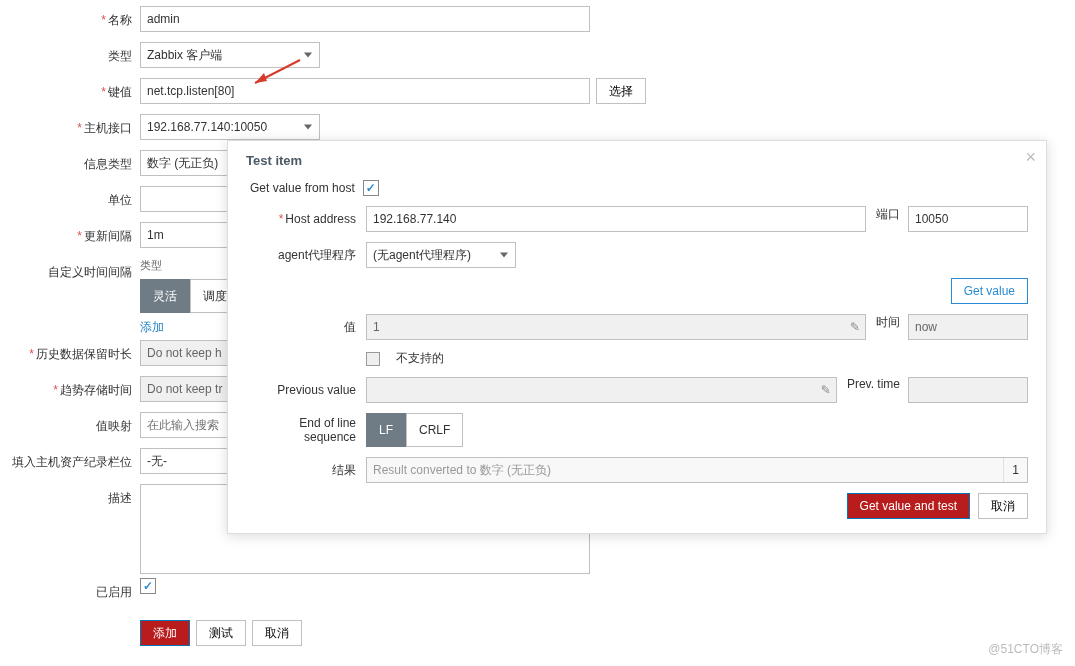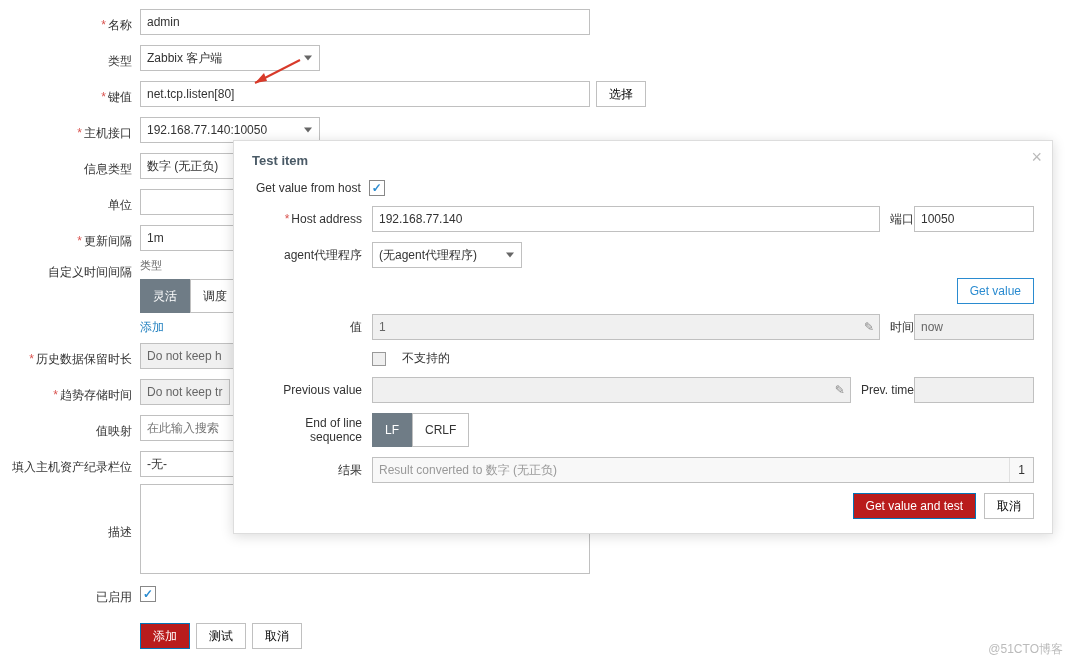--- a/index.html
+++ b/index.html
@@ -8,21 +8,21 @@
     font-family: Arial, "Microsoft YaHei", sans-serif;
     font-size: 12px;
     color: #333;
     background: #fff;
     width: 1075px;
     height: 666px;
     position: relative;
     overflow: hidden;
   }
   .form-area { padding-top: 6px; }
-  .row { display: flex; align-items: center; min-height: 32px; margin-bottom: 4px; }
+  .row { display: flex; align-items: flex-start; min-height: 32px; margin-bottom: 4px; }
   .label { width: 140px; text-align: right; padding-right: 8px; padding-top: 6px; color: #333; }
   .req { color: #d9534f; margin-right: 2px; }
   .ctrl { display: flex; align-items: center; gap: 6px; flex-wrap: wrap; }
   input[type=text], select, textarea {
     border: 1px solid #c0c0c0;
     padding: 4px 6px;
     font-size: 12px;
     font-family: inherit;
     color: #333;
     background: #fff;
@@ -42,36 +42,36 @@
   .link { color: #1f7fbf; cursor: pointer; }
   .checkbox { width: 16px; height: 16px; border: 1px solid #888; display: inline-flex; align-items: center; justify-content: center; background: #fff; }
   .checkbox.checked::after { content: "✓"; color: #2a8bd0; font-size: 12px; font-weight: bold; }
   .buttons-row { margin-top: 10px; }
 
   
   .arrow { position: absolute; pointer-events: none; }
 
   
   .modal {
-    position: absolute; left: 233px; top: 140px; width: 820px;
+    position: absolute; left: 227px; top: 140px; width: 820px;
     background: #fff; border: 1px solid #ddd;
     box-shadow: 0 2px 12px rgba(0,0,0,0.15);
     padding: 12px 18px 14px 18px;
   }
   .modal-title { font-weight: bold; color: #4a5a66; font-size: 13px; margin-bottom: 12px; }
   .modal-close { position: absolute; top: 6px; right: 10px; color: #bbb; font-size: 18px; cursor: pointer; }
   .m-row { display: flex; align-items: center; margin-bottom: 10px; }
   .m-label { width: 120px; text-align: right; padding-right: 10px; }
   .m-ctrl { flex: 1; display: flex; align-items: center; gap: 10px; }
   .pencil-input { position: relative; flex: 1; }
   .pencil-input input { width: 100%; }
   .pencil { position: absolute; right: 6px; top: 50%; transform: translateY(-50%); color: #888; font-size: 12px; pointer-events: none; }
   .checkbox-sq { width: 14px; height: 14px; border: 1px solid #999; background: #efefef; display: inline-block; vertical-align: middle; margin-right: 6px; }
   .modal-footer { display: flex; justify-content: flex-end; gap: 8px; margin-top: 10px; }
-  .right-side-pair { display: flex; align-items: center; }
+  .right-side-pair { display: flex; align-items: flex-start; gap: 8px; }
   .watermark { position: absolute; right: 12px; bottom: 8px; color: #bbb; font-size: 12px; }
   .result-box { display: flex; align-items: center; border: 1px solid #c0c0c0; background: #f8f8f8; flex: 1; height: 26px; }
   .result-box .ph { flex: 1; padding: 0 6px; color: #999; }
   .result-box .val { padding: 0 8px; color: #333; border-left: 1px solid #e0e0e0; height: 100%; display: flex; align-items: center; }
 </style>
 </head>
 <body>
 
 <div class="form-area">
 

